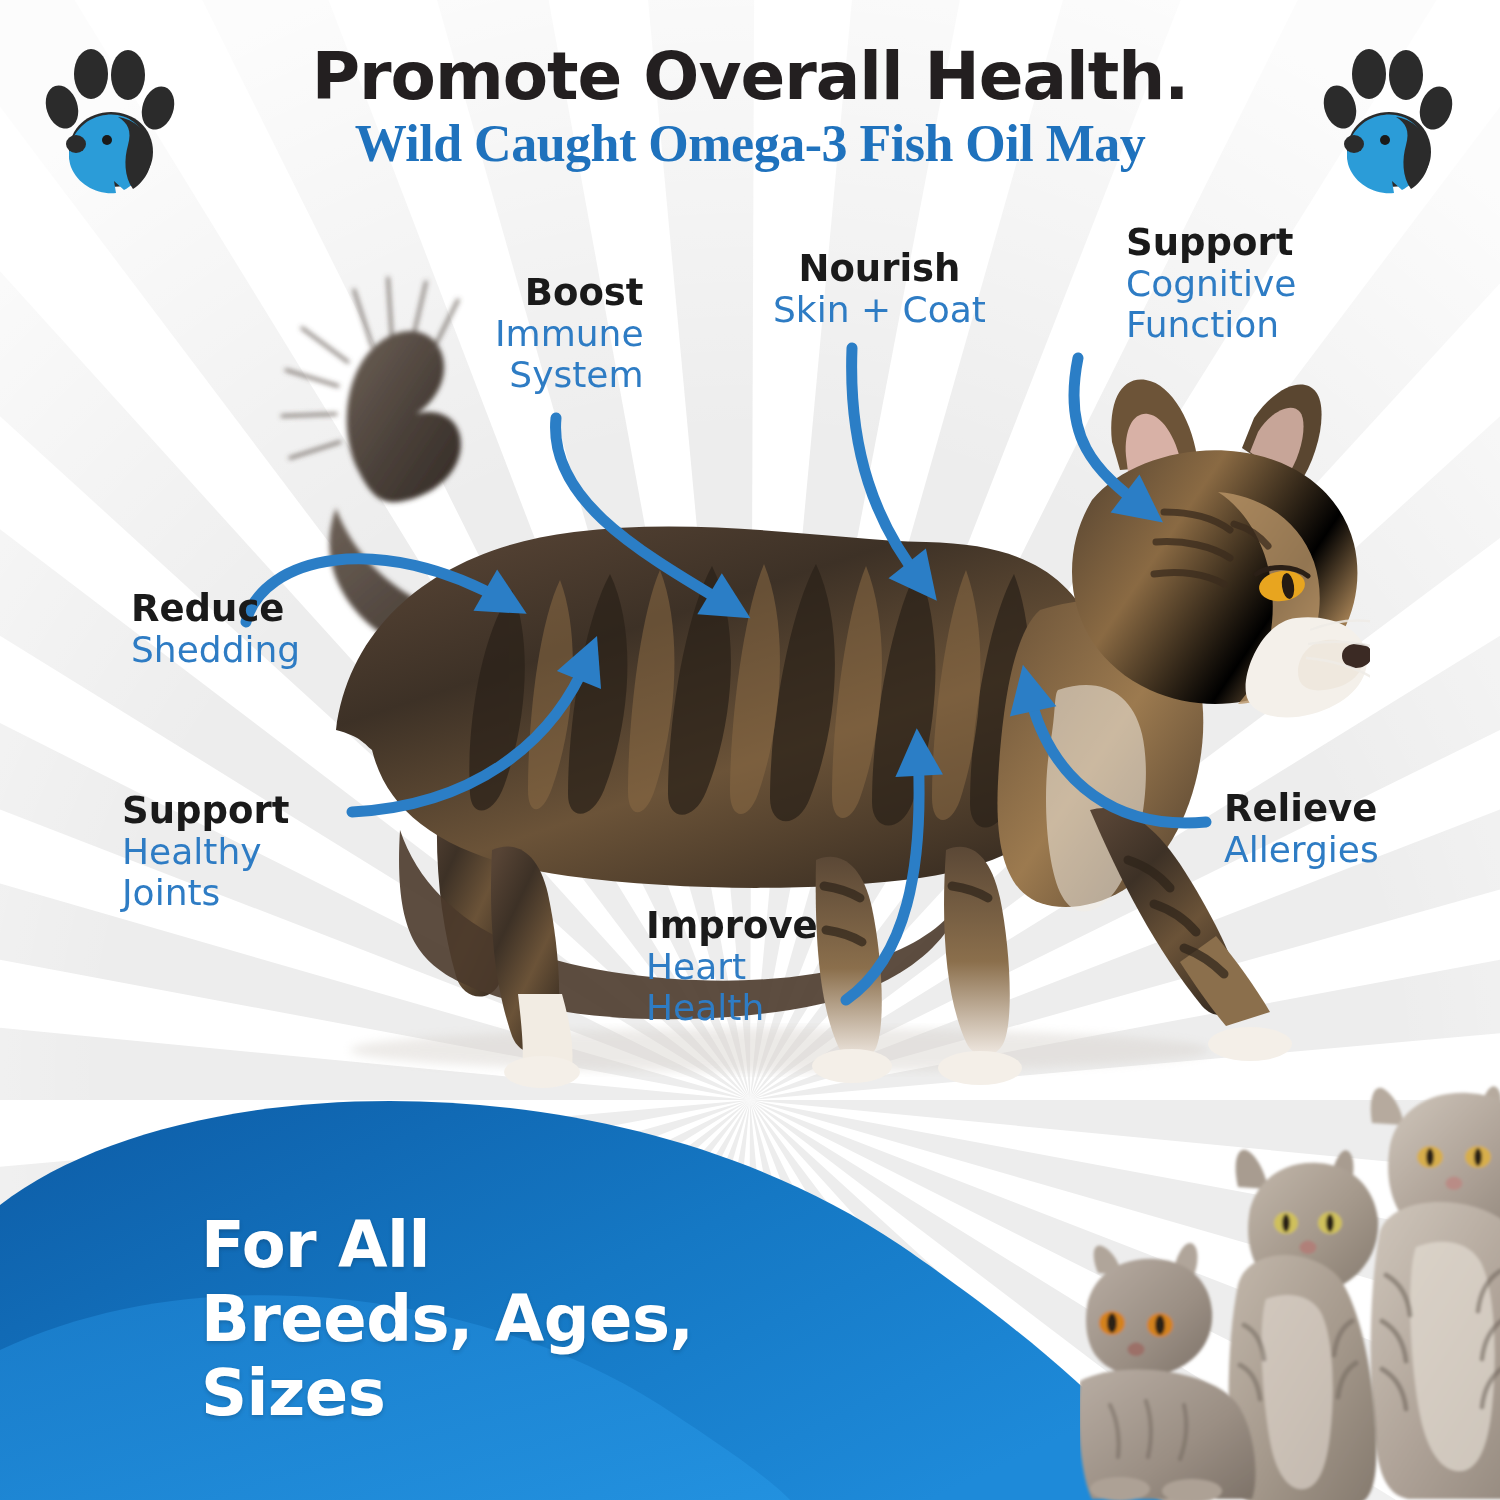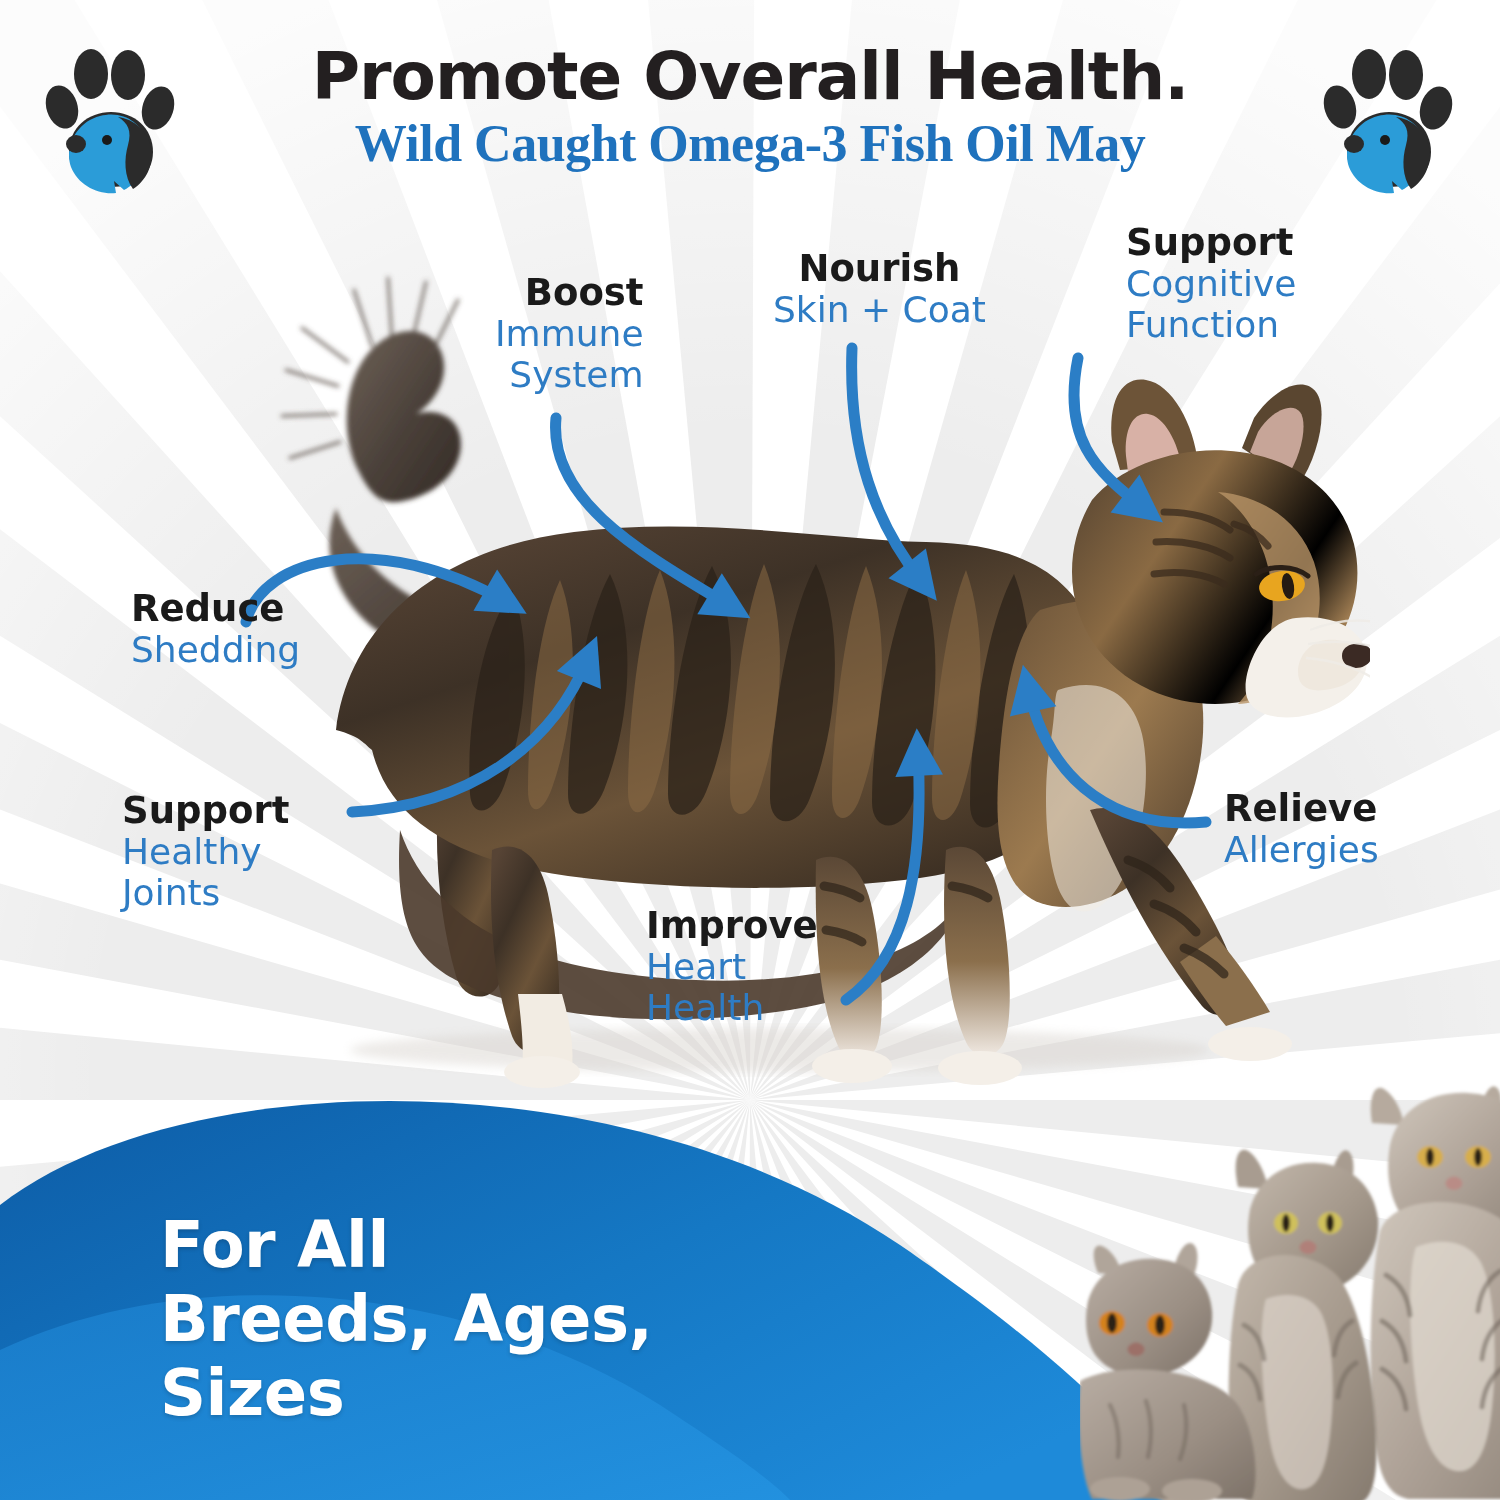--- a/index.html
+++ b/index.html
@@ -62,21 +62,21 @@
 
   
   #banner{position:absolute;left:0;top:1075px;width:1500px;height:425px;z-index:40;}
   .banner-text{
     position:absolute;left:160px;top:1208px;z-index:45;
     font-family:"DejaVu Sans", sans-serif;
     font-weight:700;font-size:64px;line-height:74px;color:#ffffff;
     letter-spacing:-0.5px;
     text-shadow:0 2px 4px rgba(0,0,0,.18);
   }
-  .banner-text span{display:block;white-space:nowrap;}
+  .banner-text span{display:block;white-space:nowrap;margin-left:41px;}
   #bottomcats{position:absolute;right:0;top:1075px;width:420px;height:425px;z-index:46;}
 </style>
 </head>
 <body>
 
 <div id="stage">
 
   <svg id="rays" viewBox="0 0 1500 1500" preserveAspectRatio="none">
     <defs>
       <radialGradient id="rayfade" cx="50%" cy="72%" r="78%">

